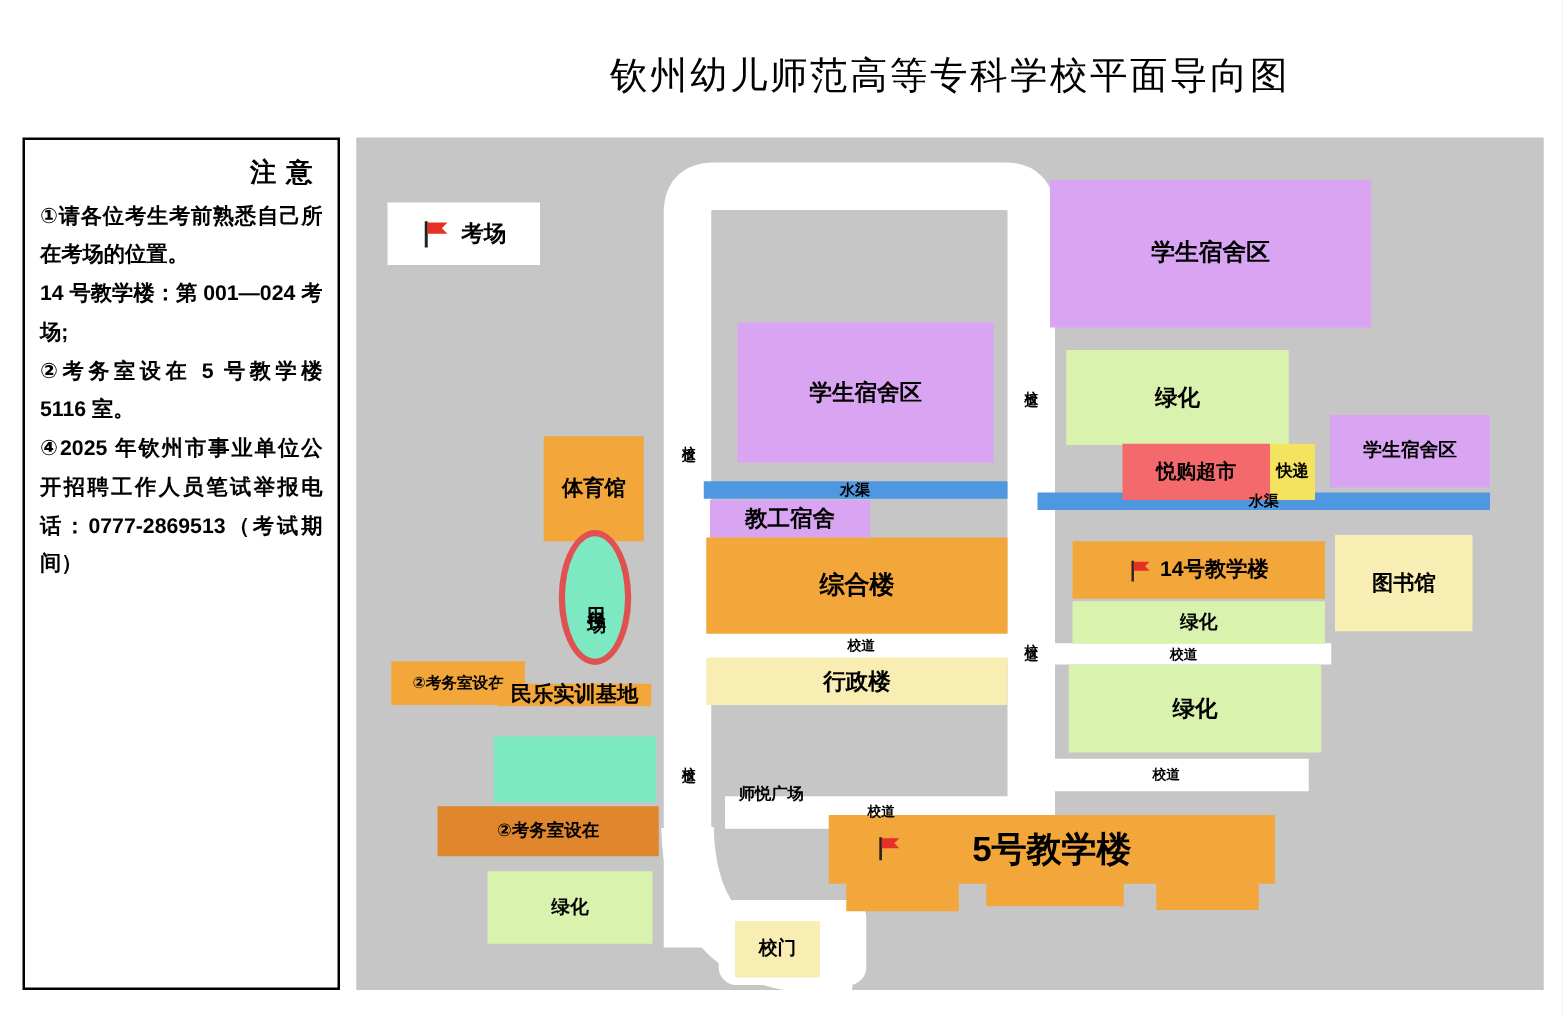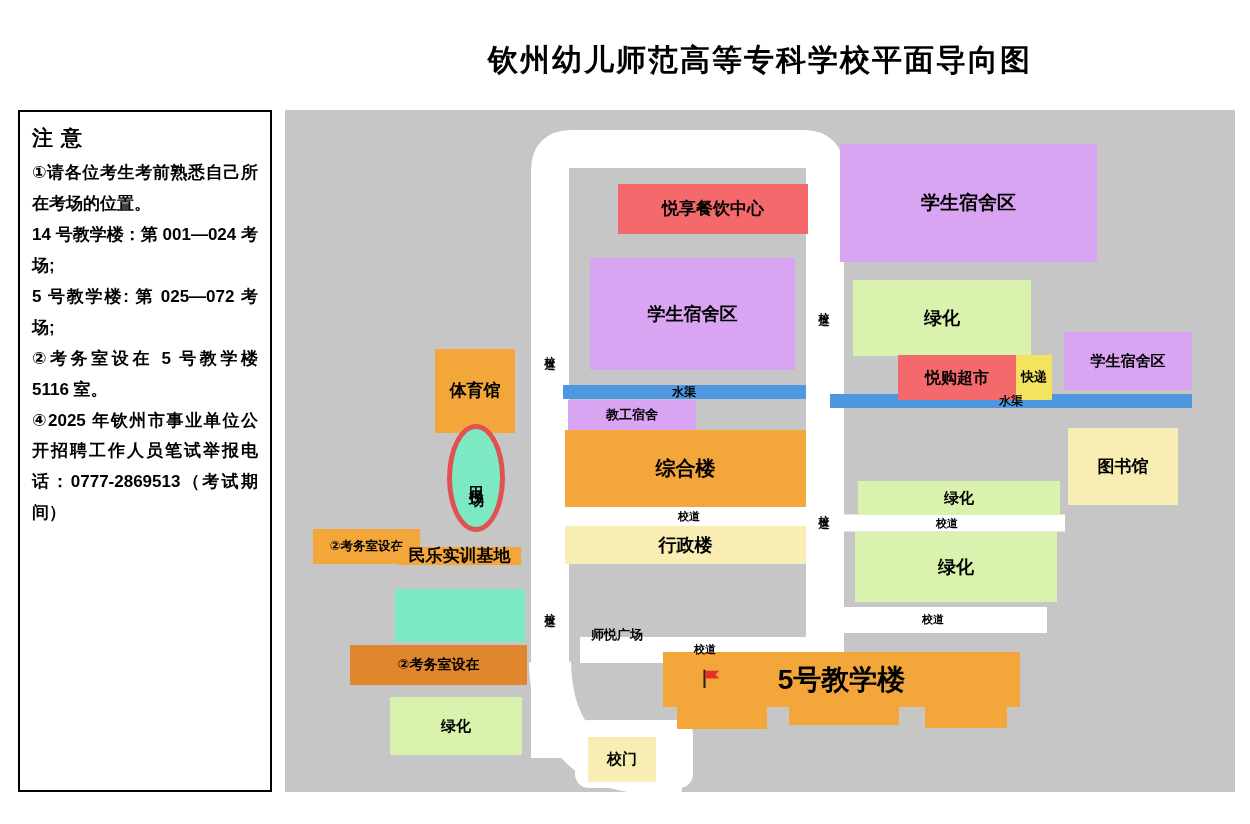--- a/index.html
+++ b/index.html
@@ -1,24 +1,24 @@
 <!DOCTYPE html>
 <html style="--map-bg: #c6c6c6; --road: #ffffff; --water: #4f97e0; --purple: #d9a5f2; --salmon: #f4696b; --orange: #f3a73b; --dark-orange: #e0872e; --green: #d9f2ae; --cream: #f8edb2; --yellow: #f3e35e; --teal: #7ce9c2; --flag-red: #e53026; --track-border: #e05252; --dot-red: #e05252;"><head>
 <meta charset="utf-8">
 <style>
   *{margin:0;padding:0;box-sizing:border-box}
   html,body{width:1250px;height:824px;background:#fff;overflow:hidden}
   body{font-family:"Liberation Sans","DejaVu Sans",sans-serif;color:#000;position:relative}
 
   .title{position:absolute;left:285px;top:40px;width:950px;text-align:center;
-         font-size:30px;font-weight:700;letter-spacing:2px}
+         font-size:30px;font-weight:400;letter-spacing:2px}
 
   .notice{position:absolute;left:18px;top:110px;width:254px;height:682px;
           border:2.5px solid #000;background:#fff;padding:12px 12px;font-weight:bold}
-  .notice h2{text-align:left;font-size:21px;letter-spacing:8px;margin-bottom:6px}
+  .notice h2{text-align:right;font-size:21px;letter-spacing:8px;margin-bottom:6px}
   .notice p{font-size:17px;line-height:1.82;text-align:justify}
 
   .map{position:absolute;left:285px;top:110px;width:950px;height:682px;background:var(--map-bg)}
   .roads{position:absolute;left:0;top:0}
   .road{stroke:var(--road);fill:none}
   .roadfill{fill:var(--road)}
   .water{fill:var(--water)}
 
   .bld{position:absolute;display:flex;align-items:center;justify-content:center;
        font-weight:bold;text-align:center;gap:6px;line-height:1.25}
@@ -55,43 +55,46 @@
 <body>
 
 <div>
 
   <h1 class="title">钦州幼儿师范高等专科学校平面导向图</h1>
 
   <aside class="notice">
     <h2>注意</h2>
     <p>①请各位考生考前熟悉自己所在考场的位置。</p>
     <p>14 号教学楼：第 001—024 考场;</p>
-    <p>5 号教学楼: 第 025—072 考场;</p>
     <p>②考务室设在 5 号教学楼 5116 室。</p>
     <p>④2025 年钦州市事业单位公开招聘工作人员笔试举报电话：0777-2869513（考试期间）</p>
   </aside>
 
   <div class="map">
 
     <svg class="roads" width="950" height="682" viewBox="0 0 950 682">
       <path class="road" d="M265 648 L265 60 Q265 39 286 39 L519 39 Q540 39 540 60 L540 553" stroke-width="38"></path>
       <path class="road" d="M265 552 Q267 650 350 662 L398 666" stroke-width="42"></path>
       <rect class="roadfill" x="290" y="610" width="118" height="68" rx="14"></rect>
       <path class="road" d="M265 406 L540 406" stroke-width="22"></path>
       <path class="road" d="M553 413 L780 413" stroke-width="17"></path>
       <path class="road" d="M295 540 L545 540" stroke-width="26"></path>
       <path class="road" d="M540 510 L762 510" stroke-width="26"></path>
       <rect class="water" x="278" y="275" width="243" height="14"></rect>
       <rect class="water" x="545" y="284" width="362" height="14"></rect>
     </svg>
 
-
-    <div class="bld salmon" style="left:333px;top:74px;width:190px;height:50px;font-size:17px">
-      <span>悦享餐饮中心</span>
-    </div>
+    <div class="legend" style="left:25px;top:52px;width:122px;height:50px;font-size:18px">
+      <svg class="flag" width="24" height="24" viewBox="0 0 24 24">
+        <line x1="4" y1="2" x2="4" y2="23"></line>
+          <path d="M5 3 H21 L16.5 7.5 21 12 H5 Z"></path>
+      </svg>
+      <span>考场</span>
+    </div>
+
 
     <div class="bld purple" style="left:555px;top:34px;width:257px;height:118px;font-size:19px">
       <span>学生宿舍区</span>
     </div>
 
     <div class="bld purple" style="left:305px;top:148px;width:205px;height:112px;font-size:18px">
       <span>学生宿舍区</span>
     </div>
 
     <div class="bld green" style="left:568px;top:170px;width:178px;height:76px;font-size:18px">
@@ -103,36 +106,43 @@
     </div>
 
     <div class="bld yellow" style="left:731px;top:245px;width:36px;height:45px;font-size:13px">
       <span>快递</span>
     </div>
 
     <div class="bld purple" style="left:779px;top:222px;width:128px;height:58px;font-size:15px">
       <span>学生宿舍区</span>
     </div>
 
-    <div class="bld purple" style="left:283px;top:290px;width:128px;height:30px;font-size:13px">
+    <div class="bld purple" style="left:283px;top:290px;width:128px;height:30px;font-size:18px">
       <span>教工宿舍</span>
     </div>
 
     <div class="bld orange" style="left:150px;top:239px;width:80px;height:84px;font-size:17px">
       <span>体育馆</span>
     </div>
 
     <div class="bld tealbg track" style="left:162px;top:314px;width:58px;height:108px;font-size:15px">
       <span class="vert">田径场</span>
     </div>
 
     <div class="bld orange" style="left:280px;top:320px;width:241px;height:77px;font-size:20px">
       <span>综合楼</span>
     </div>
 
+    <div class="bld orange" style="left:573px;top:323px;width:202px;height:46px;font-size:17px">
+      <svg class="flag" width="19" height="19" viewBox="0 0 24 24">
+        <line x1="4" y1="2" x2="4" y2="23"></line>
+          <path d="M5 3 H21 L16.5 7.5 21 12 H5 Z"></path>
+      </svg>
+      <span>14号教学楼</span>
+    </div>
 
     <div class="bld cream" style="left:783px;top:318px;width:110px;height:77px;font-size:17px">
       <span>图书馆</span>
     </div>
 
     <div class="bld green" style="left:573px;top:371px;width:202px;height:34px;font-size:15px">
       <span>绿化</span>
     </div>
 
     <div class="bld cream" style="left:280px;top:416px;width:241px;height:38px;font-size:18px">

